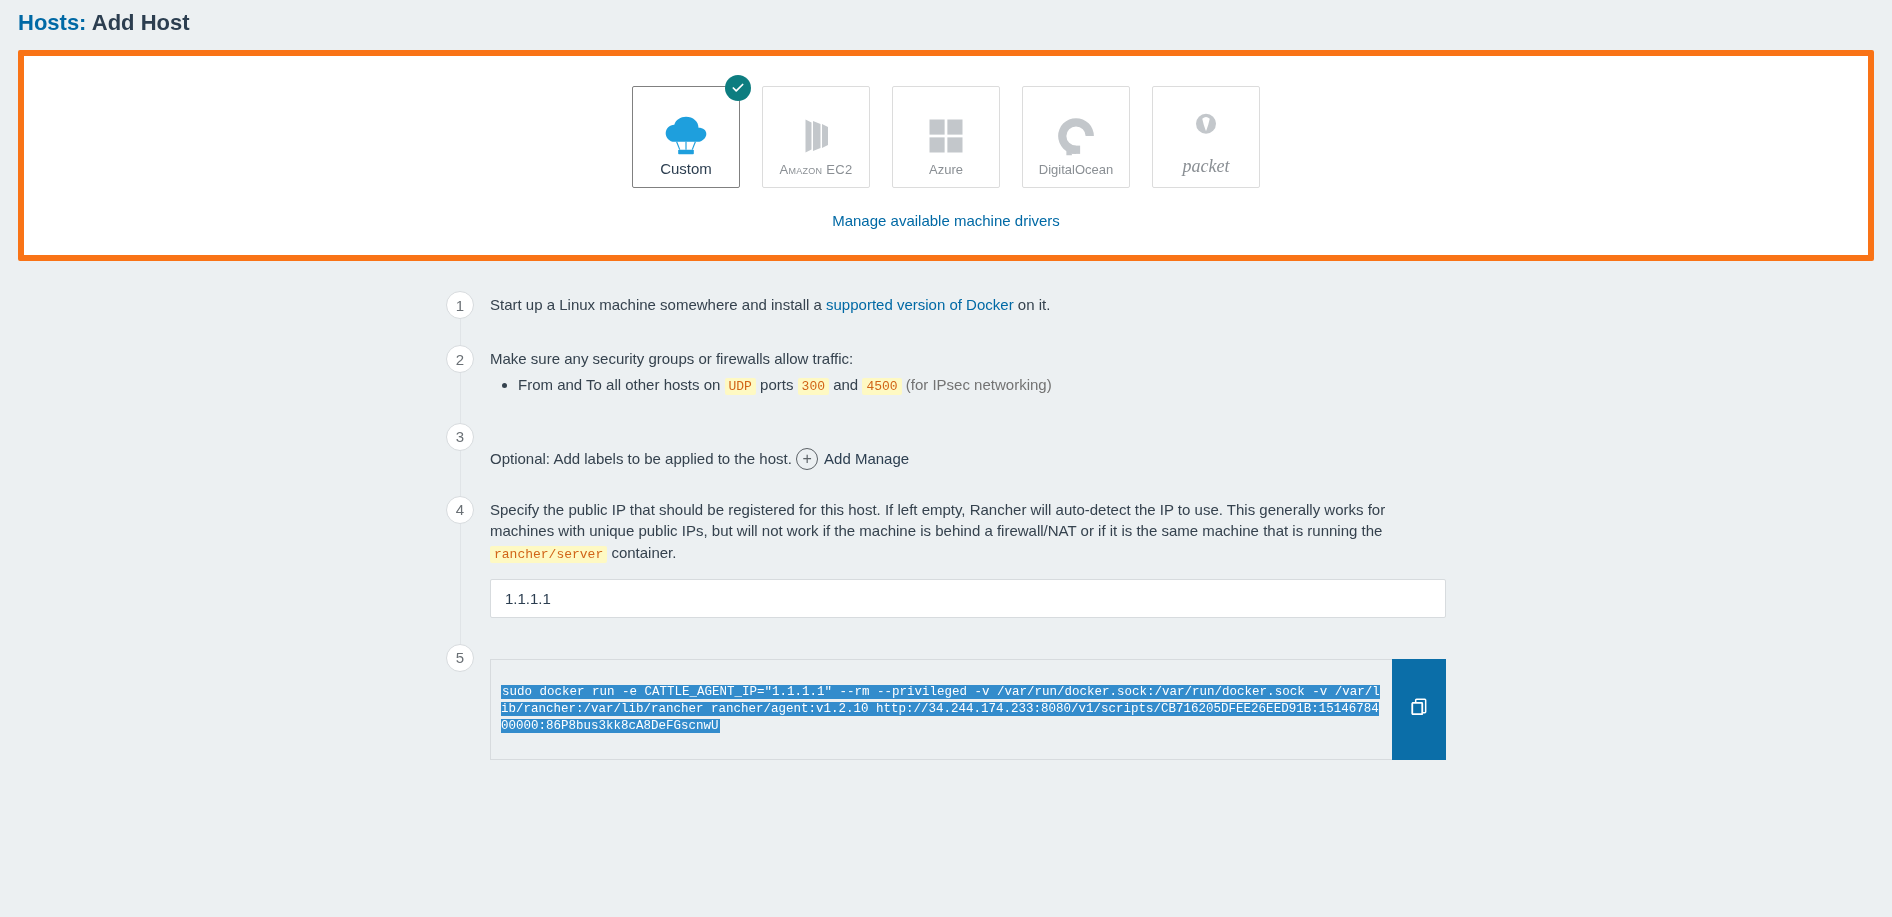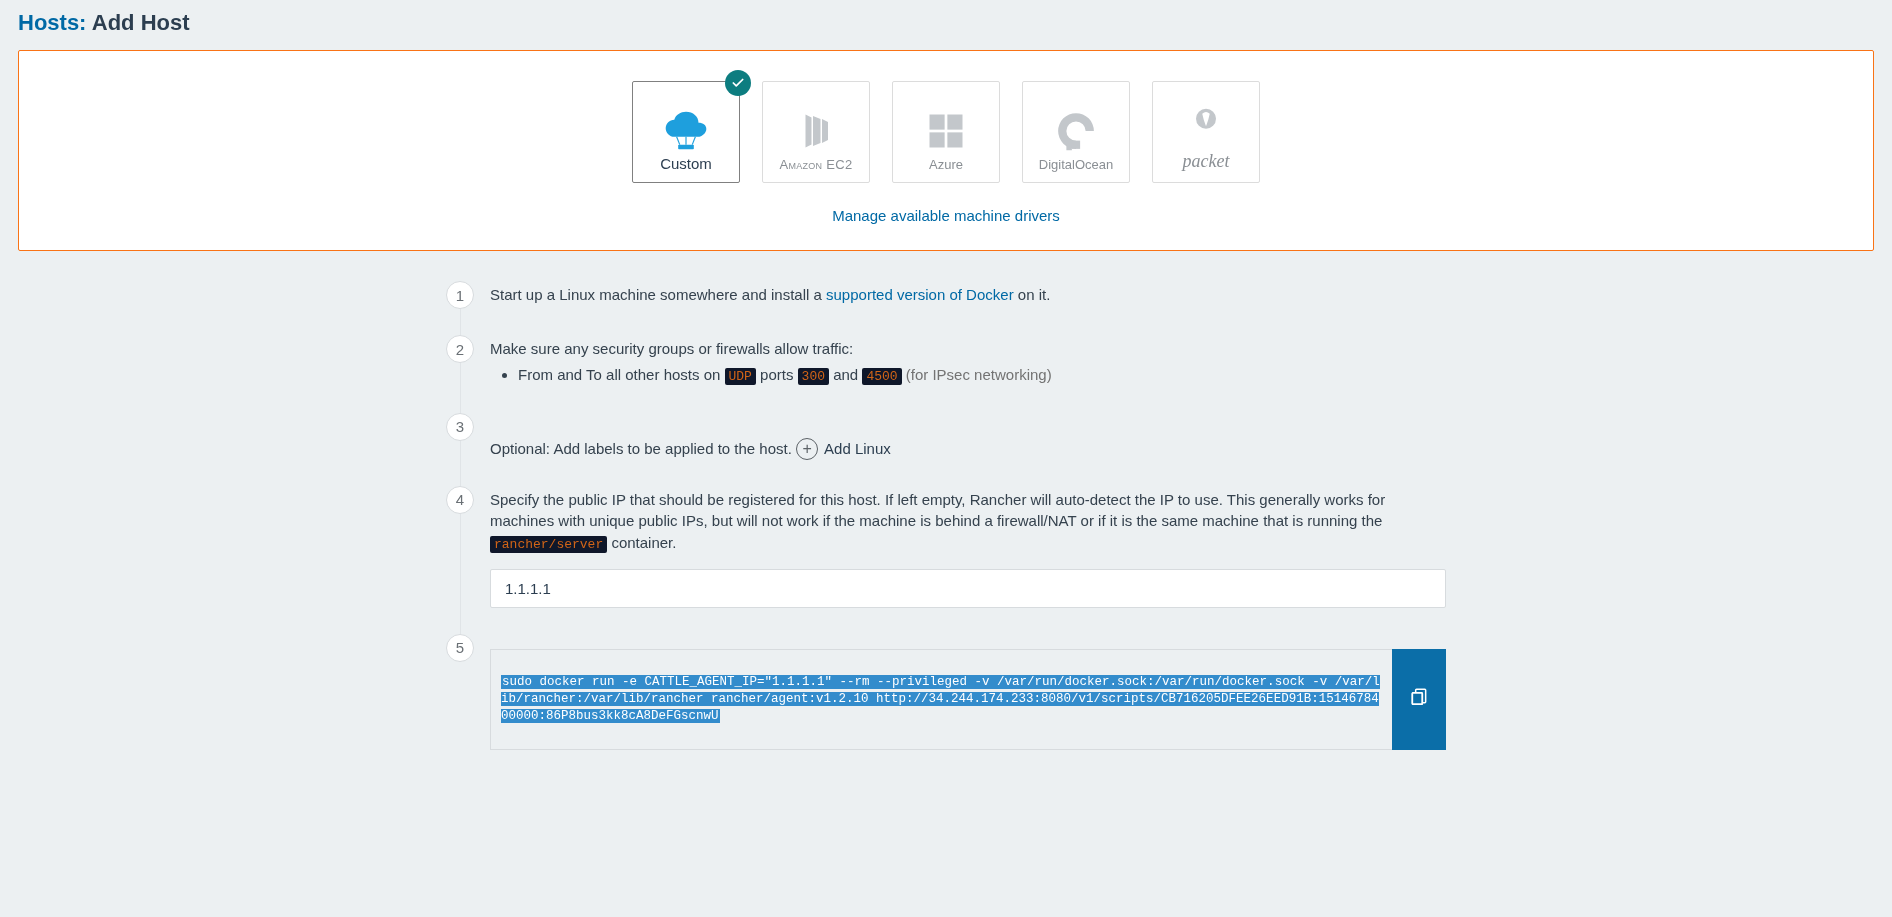--- a/index.html
+++ b/index.html
@@ -7,21 +7,21 @@
     font-family: -apple-system, BlinkMacSystemFont, "Segoe UI", "Helvetica Neue", Arial, sans-serif;
     background: #ecf0f2;
     color: #2c3e50;
     font-size: 15px;
     padding: 0 18px 40px 18px;
   }
   .page-title { padding: 10px 0 14px 0; font-size: 22px; font-weight: 600; }
   .page-title .link-part { color: #0069a5; }
   .page-title .plain-part { color: #2c3e50; }
 
-  .panel { background: #fff; border: 1px solid #f97316; border-radius: 2px; padding: 30px 24px 26px 24px; }
+  .panel { background: #fff; border: 6px solid #f97316; border-radius: 2px; padding: 30px 24px 26px 24px; }
 
   .driver-row { display: flex; justify-content: center; gap: 22px; }
   .driver-card {
     width: 108px; height: 102px; border: 1px solid #dcdcdc; border-radius: 2px;
     position: relative; display: flex; flex-direction: column; align-items: center; justify-content: flex-end;
     padding-bottom: 10px; cursor: pointer;
   }
   .driver-card.selected { border-color: #808080; }
   .driver-label { font-size: 13px; color: #8a8f94; text-align: center; line-height: 1.1; }
   .driver-card.selected .driver-label { color: #2c3e50; font-weight: 500; font-size: 15px; }
@@ -44,21 +44,21 @@
     width: 28px; height: 28px; border-radius: 50%; border: 1px solid #d7dbde; background: #fff;
     display: flex; align-items: center; justify-content: center; font-size: 15px; color: #6a7075;
     flex-shrink: 0; z-index: 1; position: relative;
   }
   .step-body { flex: 1; padding-top: 3px; line-height: 1.45; color: #35424e; }
   .step-body a { color: #0069a5; text-decoration: none; }
   .step-body ul { margin: 4px 0 0 28px; list-style: disc; }
   .step-body li { color: #35424e; }
   .muted { color: #737373; }
   .code-inline {
-    background: #0f172a; color: #d16417; font-family: "Courier New", monospace;
+    background: #fef9c3; color: #d16417; font-family: "Courier New", monospace;
     padding: 1px 4px; border-radius: 2px; font-size: 13px;
   }
 
   .add-label-btn {
     display: inline-flex; align-items: center; gap: 6px; margin-top: 22px;
     color: #2c3e50; font-size: 15px; cursor: pointer;
   }
   .add-label-btn .plus-circle {
     width: 22px; height: 22px; border: 1.5px solid #5c6267; border-radius: 50%;
     display: inline-flex; align-items: center; justify-content: center; font-size: 16px; line-height: 1;
@@ -190,21 +190,21 @@
     </div>
   </div>
 
   <div class="step">
     <div class="step-line"></div>
     <div class="step-num">3</div>
     <div class="step-body">
       <span>Optional: Add labels to be applied to the host.</span>
       <div class="add-label-btn">
         <span class="plus-circle">+</span>
-        <span>Add Linux</span>
+        <span>Add Manage</span>
       </div>
     </div>
   </div>
 
   <div class="step">
     <div class="step-line"></div>
     <div class="step-num">4</div>
     <div class="step-body">
       <span>Specify the public IP that should be registered for this host. If left empty, Rancher will auto-detect the IP to use. This generally works for machines with unique public IPs, but will not work if the machine is behind a firewall/NAT or if it is the same machine that is running the </span><span class="code-inline">rancher/server</span><span> container.</span>
       <input type="text" class="ip-input" value="1.1.1.1" style="">

